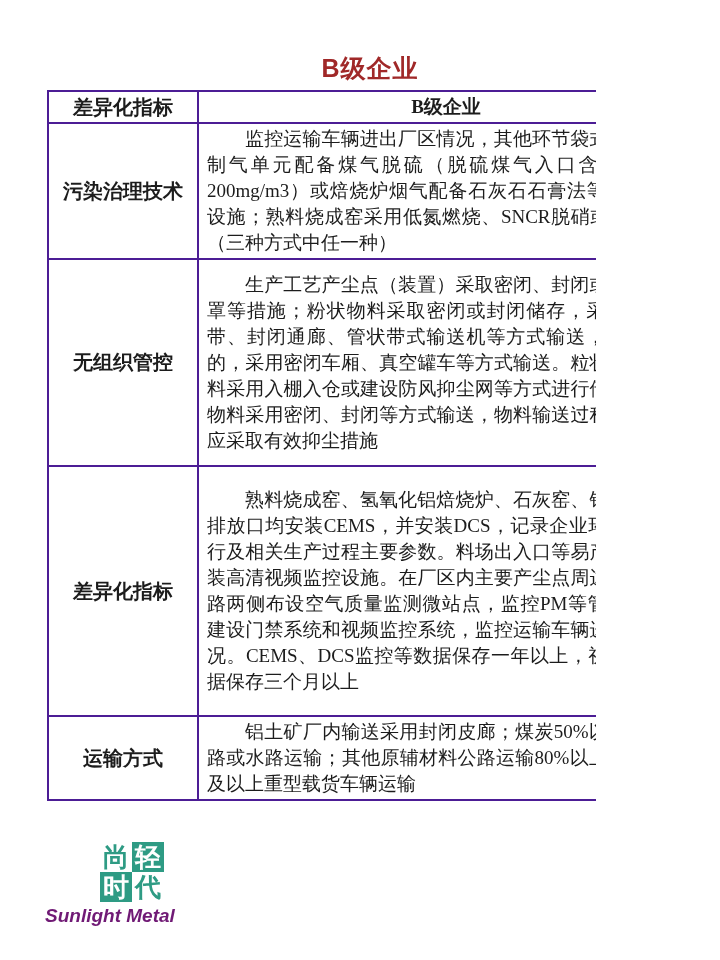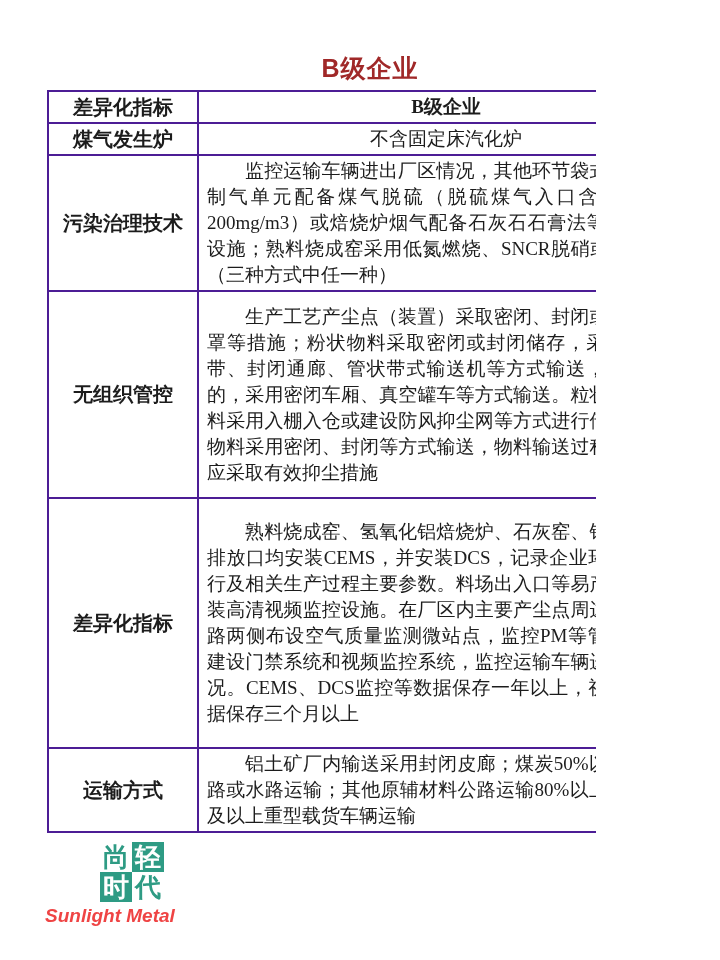--- a/index.html
+++ b/index.html
@@ -48,43 +48,39 @@
   }
   .tile {
     width:32px; height:30px; line-height:30px; text-align:center;
     font-size:26px; font-weight:bold;
     font-family:"Liberation Sans","DejaVu Sans",sans-serif;
   }
   .tile.light { color:#2e9b84; background:#ffffff; }
   .tile.dark  { color:#ffffff; background:#2e9b84; }
   .logo-text {
     margin-top:3px; font-family:"Liberation Sans","DejaVu Sans",sans-serif;
-    font-style:italic; font-weight:bold; font-size:19px; color:#ef4444; white-space:nowrap;
+    font-style:italic; font-weight:bold; font-size:19px; color:#701a75; white-space:nowrap;
   }
 </style>
 </head>
 <body>
 
 <div class="page">
 
   <div class="doc-title">B级企业</div>
 
   <table class="spec">
     <colgroup>
         <col class="c1">
         <col class="c2">
       </colgroup>
     <tbody>
       <tr class="h-hdr">
         <td class="label">差异化指标</td>
         <td class="content ctr hdr">B级企业</td>
-      </tr>
-      <tr class="h-r1">
-        <td class="label">煤气发生炉</td>
-        <td class="content ctr">不含固定床汽化炉</td>
       </tr>
       <tr class="h-r2">
         <td class="label">污染治理技术</td>
         <td class="content just">
           <div class="cellwrap">监控运输车辆进出厂区情况，其他环节袋式除尘；煤制气单元配备煤气脱硫（脱硫煤气入口含硫率低于200mg/m3）或焙烧炉烟气配备石灰石石膏法等高效脱硫设施；熟料烧成窑采用低氮燃烧、SNCR脱硝或SCR脱硝（三种方式中任一种）</div>
         </td>
       </tr>
       <tr class="h-r3">
         <td class="label">无组织管控</td>
         <td class="content just">

